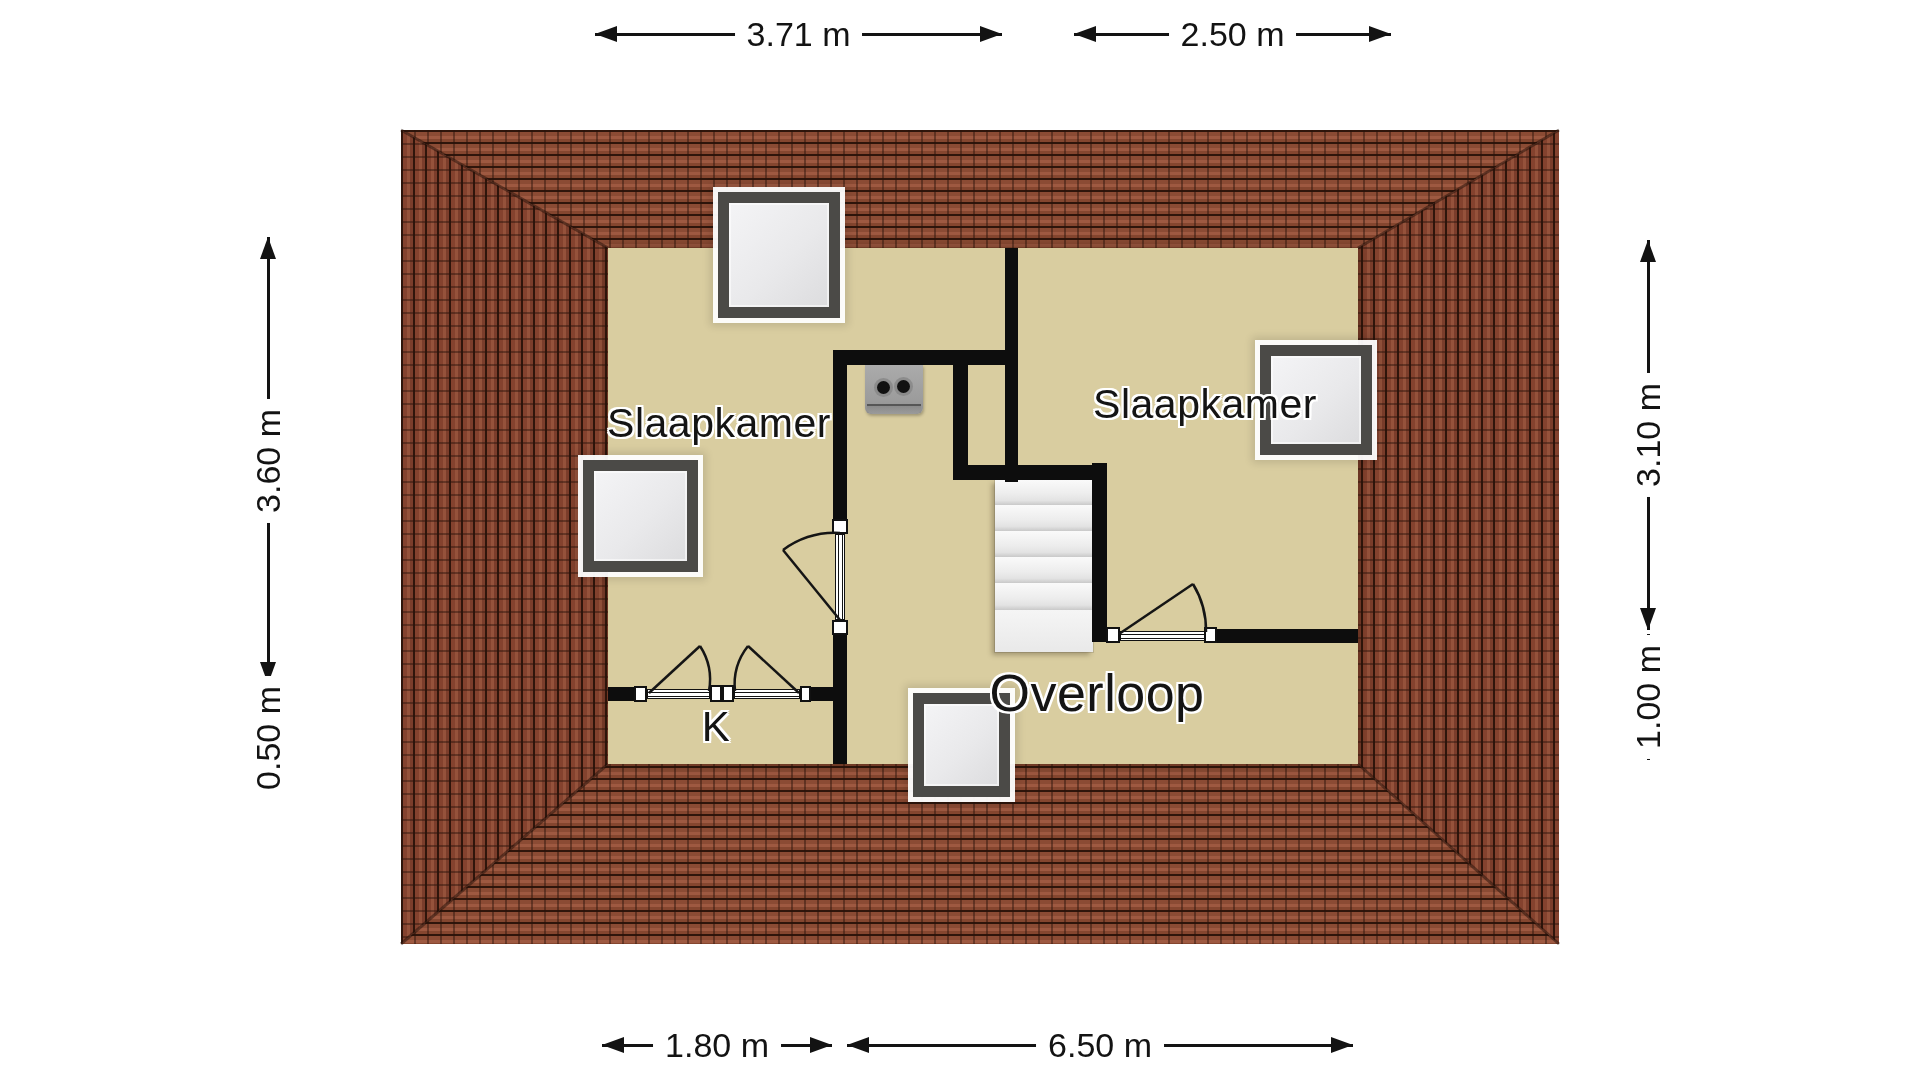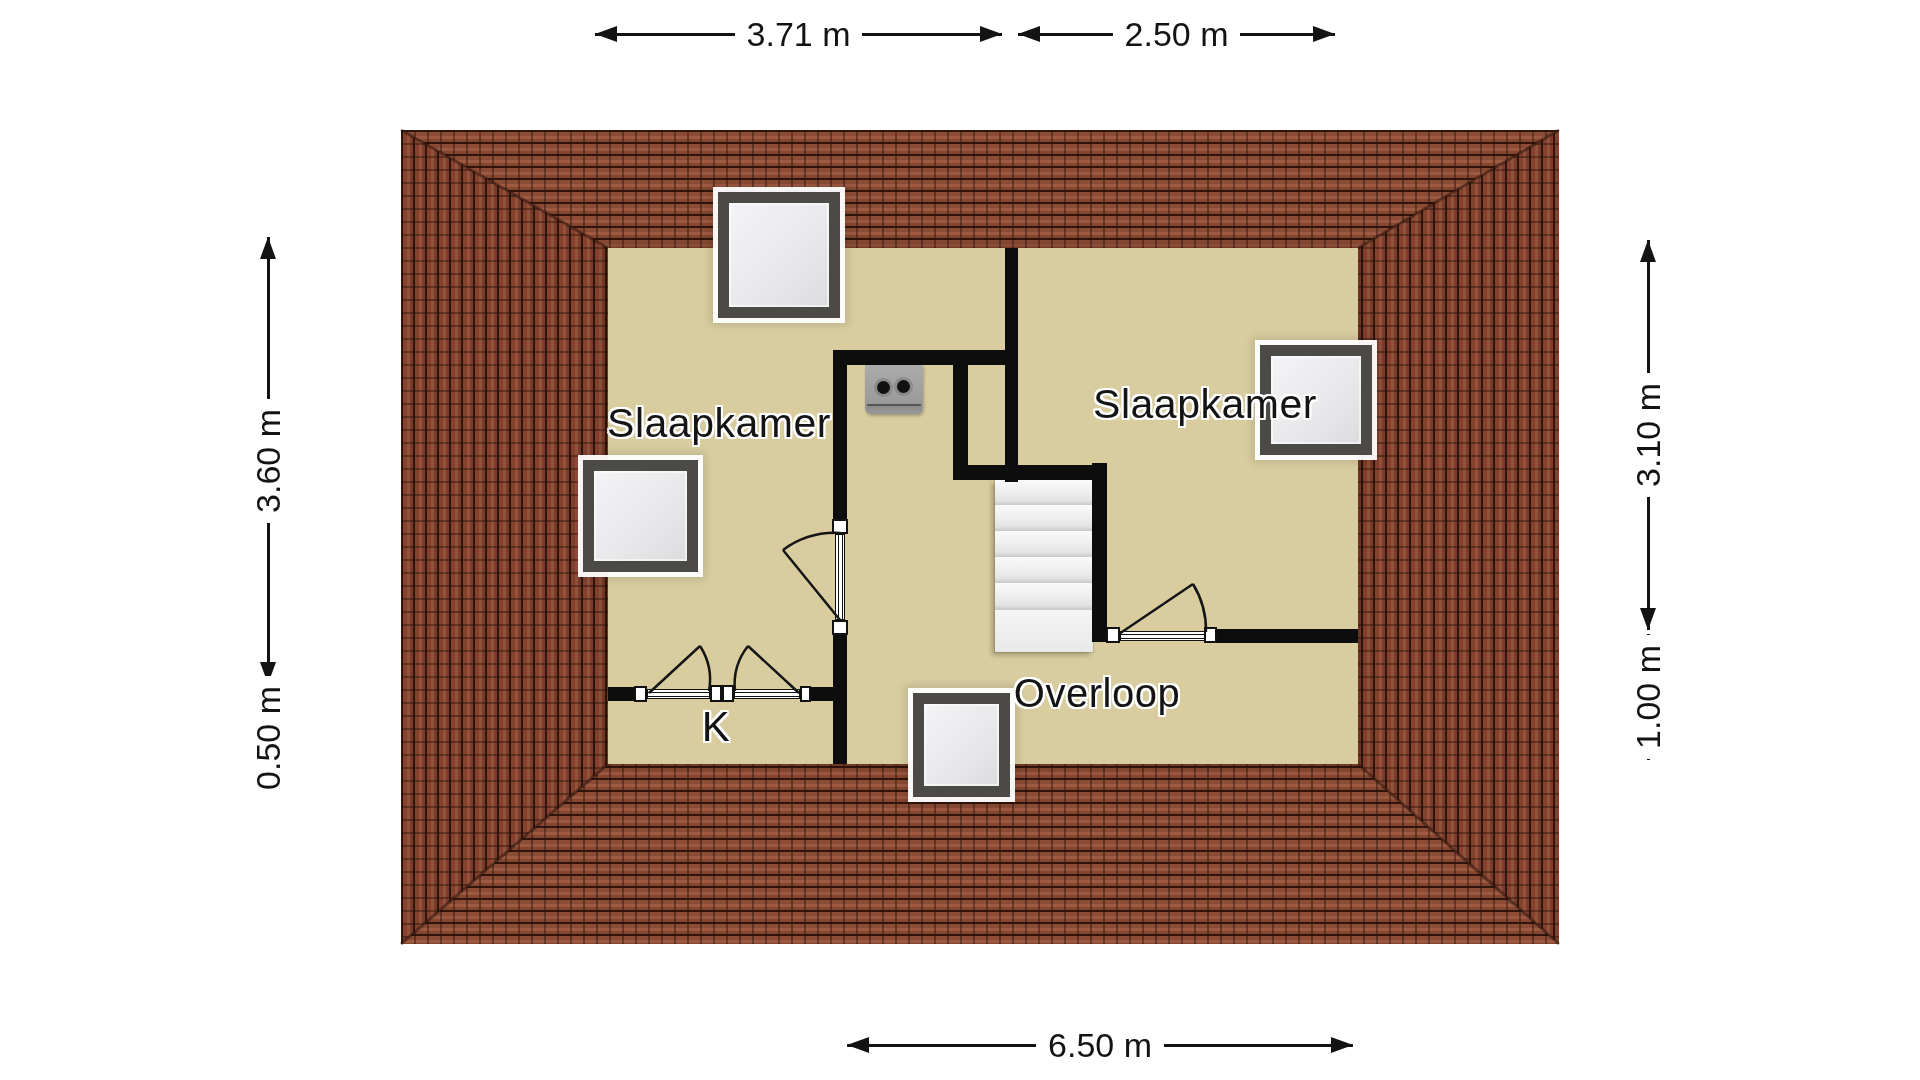--- a/index.html
+++ b/index.html
@@ -155,36 +155,42 @@
       <path d="M1193,584 A89,89 0 0 1 1206,632"></path>
       <path d="M649,693 L700,646"></path>
       <path d="M700,646 A62,62 0 0 1 709,691"></path>
       <path d="M799,693 L748,646"></path>
       <path d="M748,646 A62,62 0 0 0 735,691"></path>
     </g>
   </svg>
 
   <div class="room-label" style="left:719px;top:423px">Slaapkamer</div>
   <div class="room-label" style="left:1205px;top:404px">Slaapkamer</div>
-  <div class="room-label" style="left:1097px;top:693px;font-size:40px">Overloop</div>
+  <div class="room-label" style="left:1097px;top:693px;font-size:52px">Overloop</div>
   <div class="room-label" style="left:716px;top:727px;font-size:42px">K</div>
 
   <div class="dim" style="left:595px;top:12px;width:407px;height:44px">
     <div class="line-h"></div>
       <div class="tri tri-l"></div>
       <div class="tri tri-r"></div>
     <div class="lbl">3.71 m</div>
   </div>
-  <div class="dim" style="left:1018px;top:12px;width:317px;height:44px">
+  <div class="dim" style="left:1074px;top:12px;width:317px;height:44px">
     <div class="line-h"></div>
       <div class="tri tri-l"></div>
       <div class="tri tri-r"></div>
     <div class="lbl">2.50 m</div>
   </div>
 
+  <div class="dim" style="left:602px;top:1023px;width:230px;height:44px">
+    <div class="line-h"></div>
+      <div class="tri tri-l"></div>
+      <div class="tri tri-r"></div>
+    <div class="lbl">1.80 m</div>
+  </div>
   <div class="dim" style="left:847px;top:1023px;width:506px;height:44px">
     <div class="line-h"></div>
       <div class="tri tri-l"></div>
       <div class="tri tri-r"></div>
     <div class="lbl">6.50 m</div>
   </div>
 
   <div class="dim" style="left:246px;top:237px;width:44px;height:447px">
     <div class="line-v"></div>
       <div class="tri tri-u"></div>

